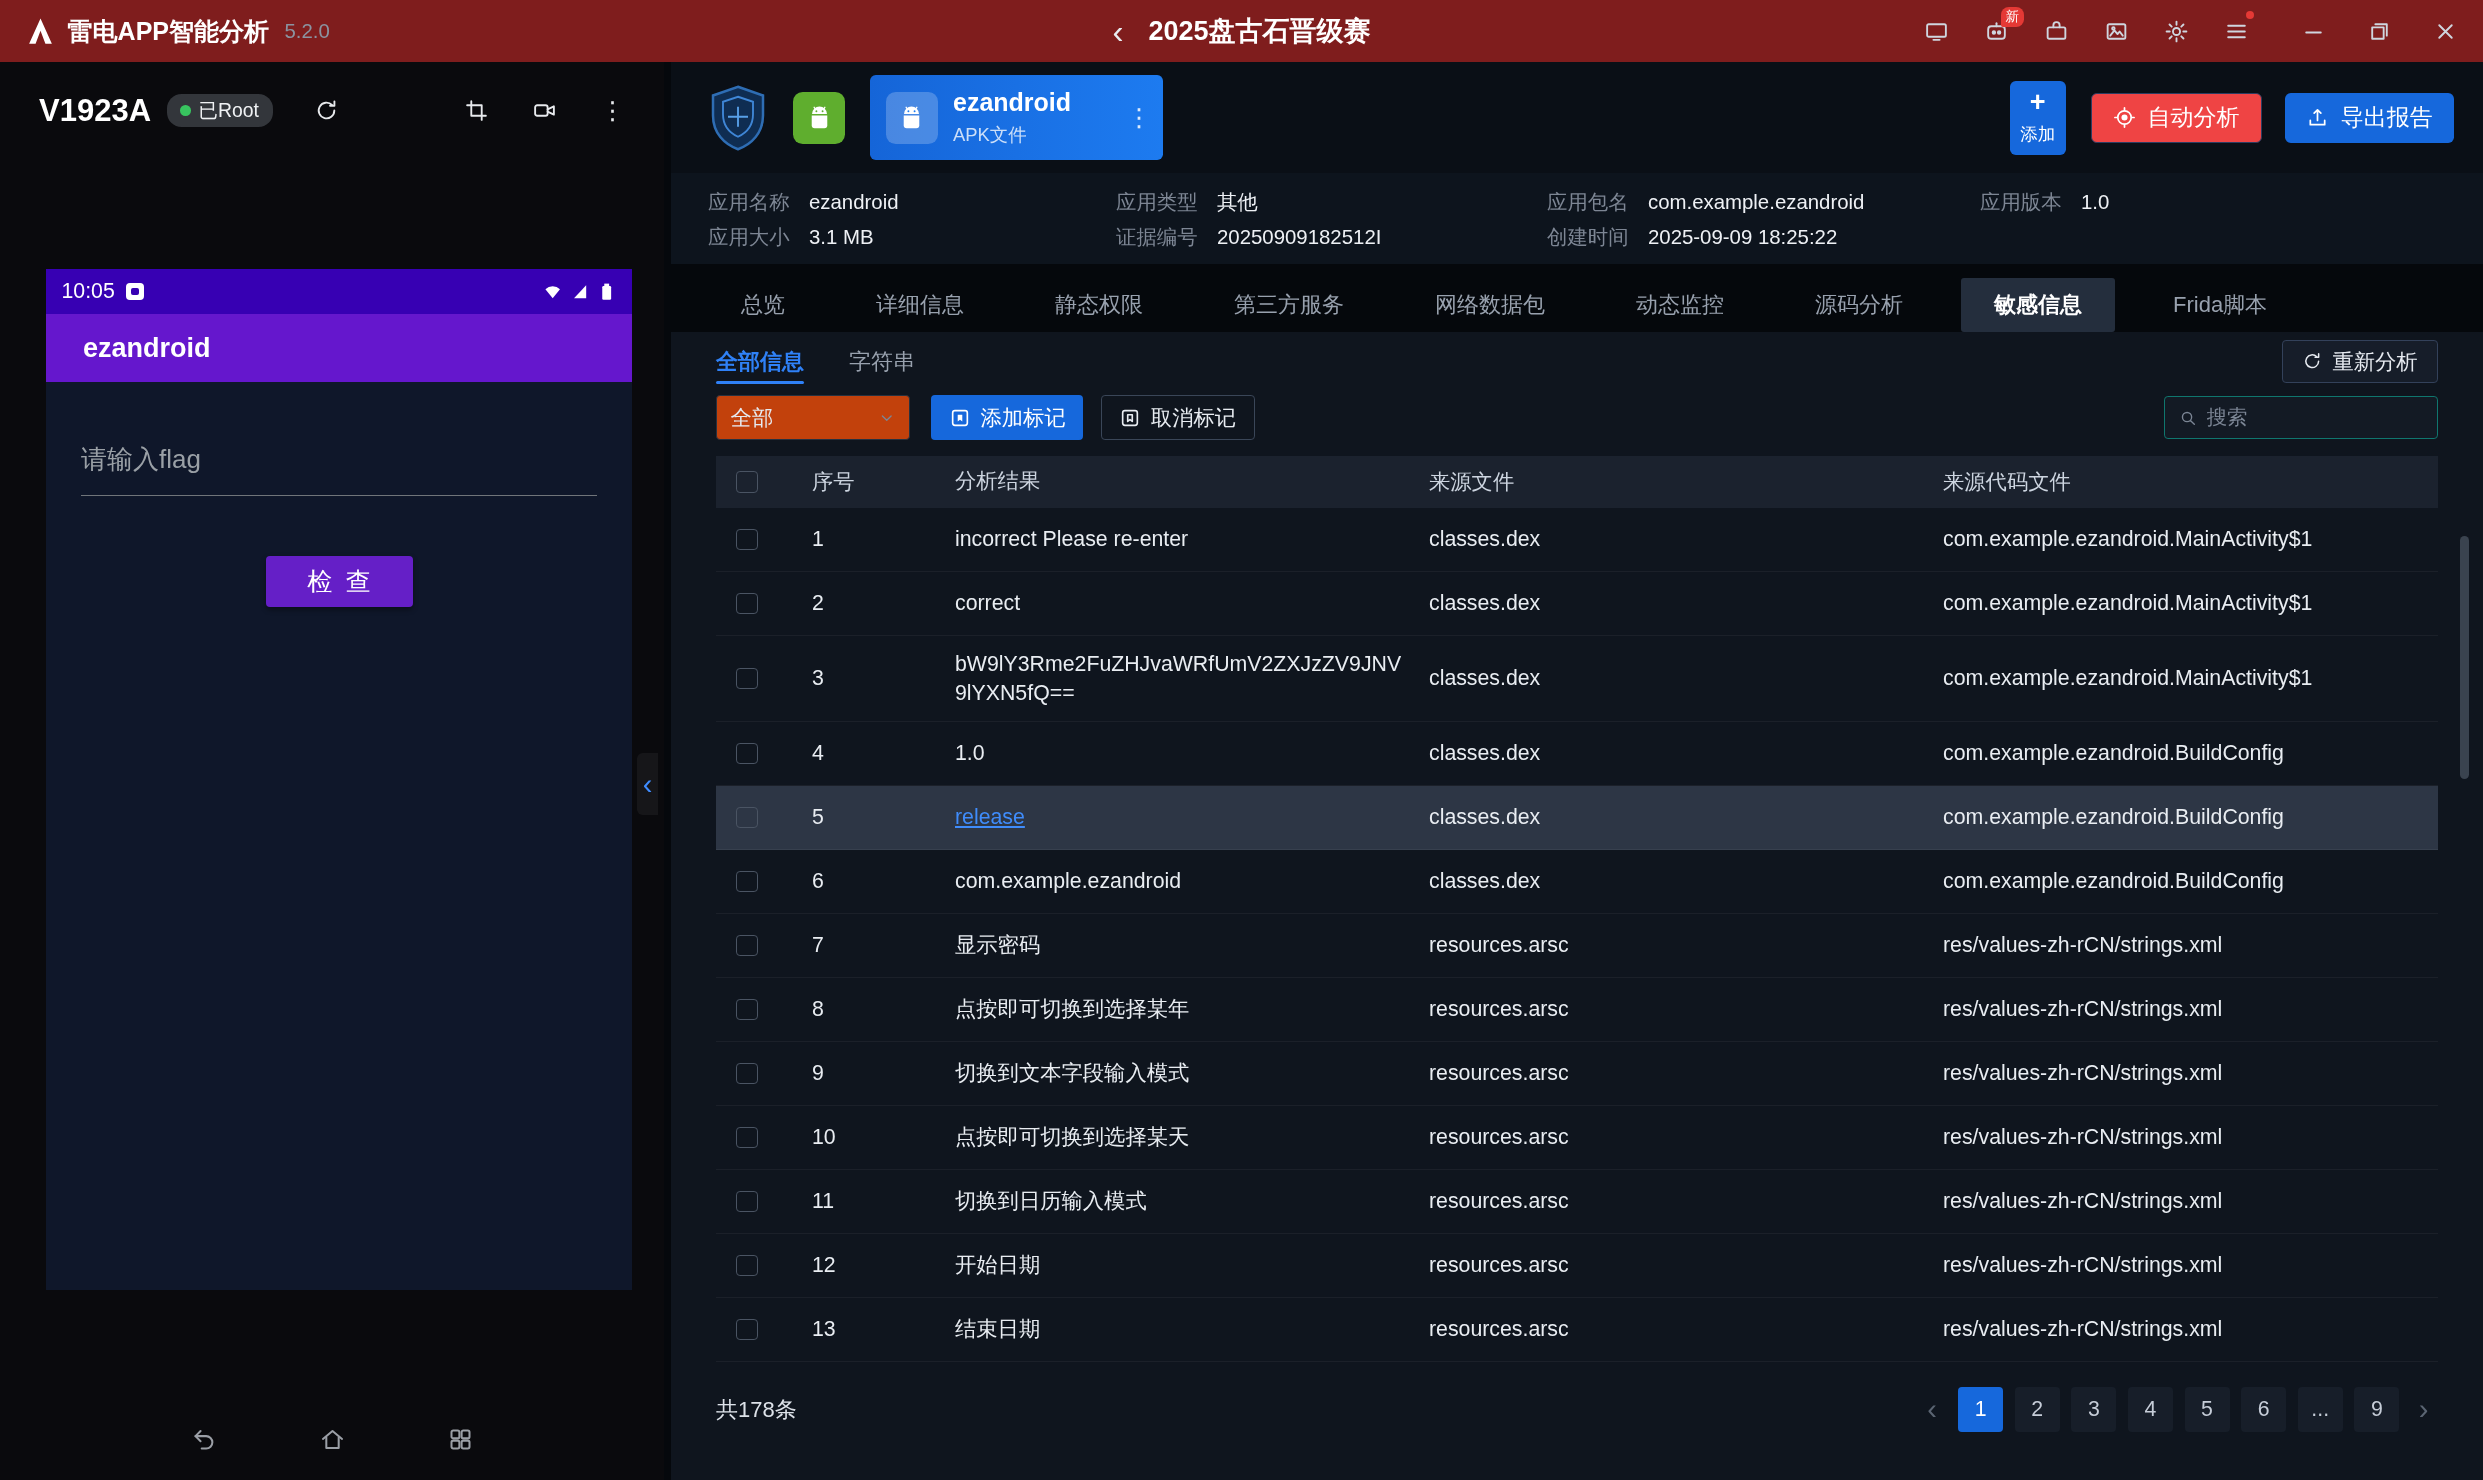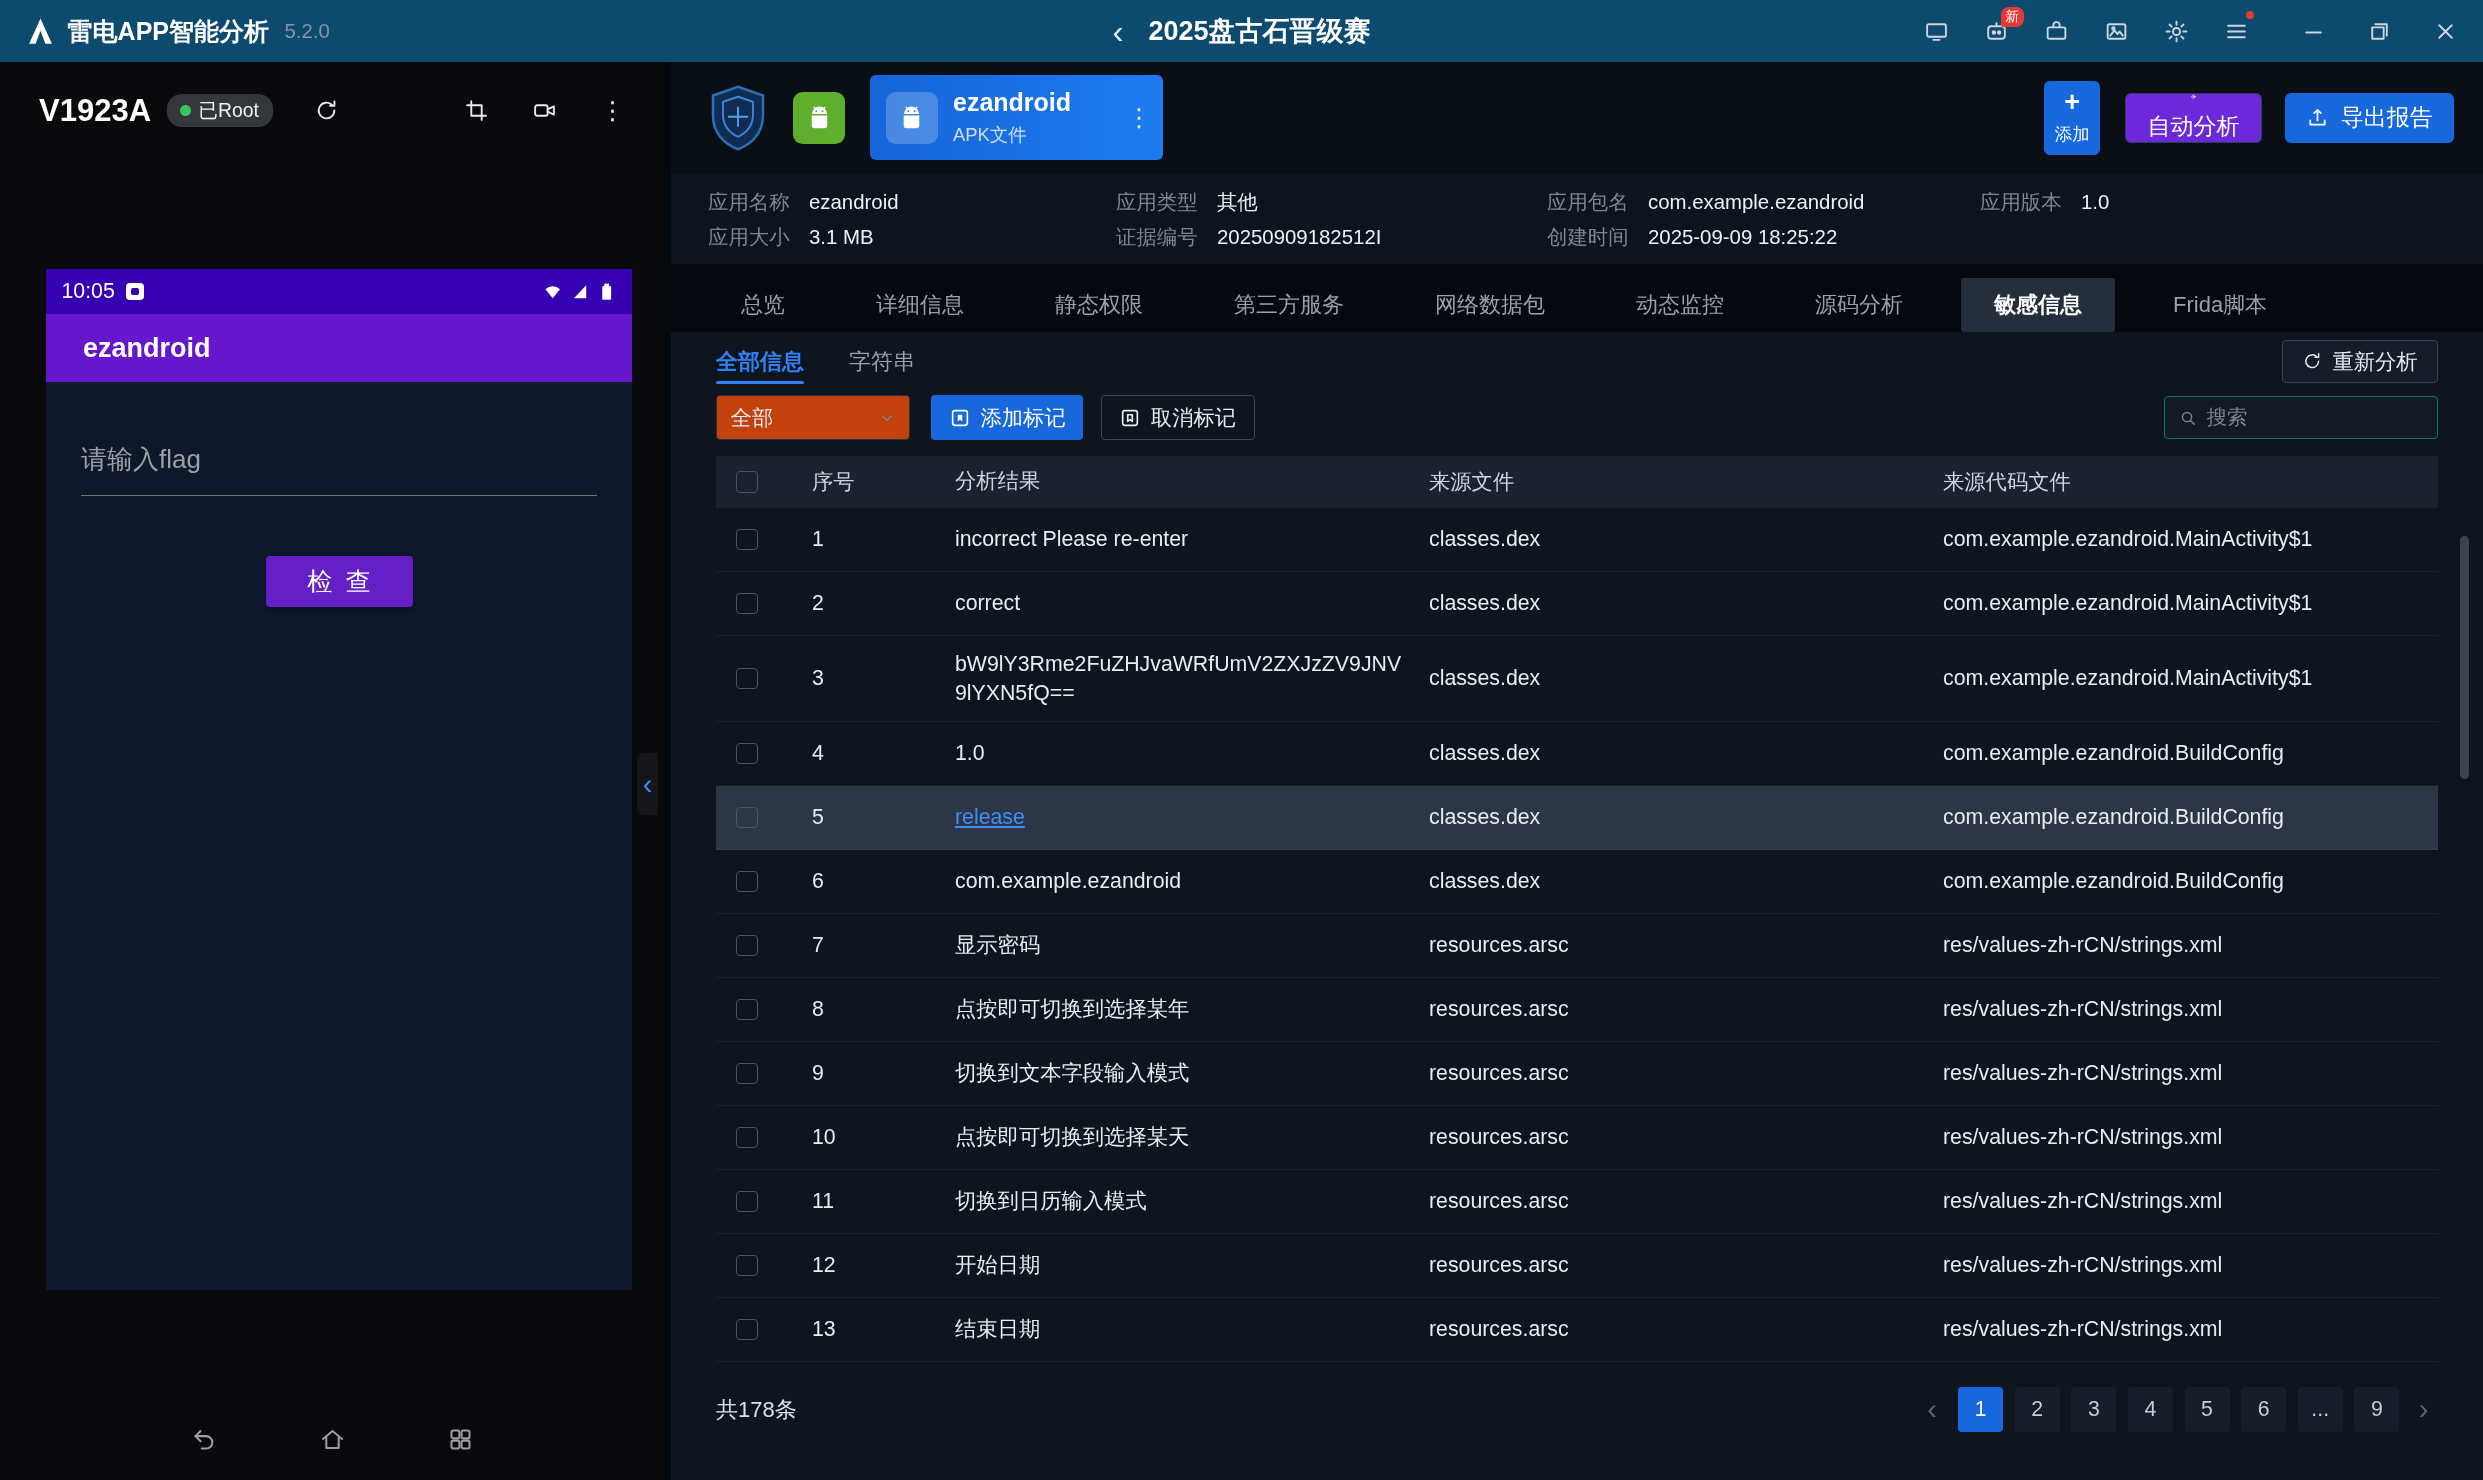--- a/index.html
+++ b/index.html
@@ -6,21 +6,21 @@
   html,body { width:2483px; height:1481px; overflow:hidden; }
   body {
     background:#05080c;
     font-family:"Liberation Sans", sans-serif;
     color:#e8ecf1;
     position:relative;
   }
   .ic { stroke:currentColor; fill:none; stroke-width:1.8; stroke-linecap:round; stroke-linejoin:round; display:block; }
 
   
-  .titlebar { position:absolute; top:0; left:0; right:0; height:62px; background:#0c4a6e; display:flex; align-items:center; padding:0 25px; z-index:10; }
+  .titlebar { position:absolute; top:0; left:0; right:0; height:62px; background:#7f1d1d; display:flex; align-items:center; padding:0 25px; z-index:10; }
   .tb-left { display:flex; align-items:center; }
   .tb-logo { width:31px; height:31px; }
   .tb-name { font-size:25px; font-weight:bold; color:#fff; margin-left:11.6px; }
   .tb-ver { font-size:20.4px; color:#8b93a0; margin-left:15.5px; }
   .tb-center { position:absolute; left:50%; transform:translateX(-50%); display:flex; align-items:center; }
   .tb-back { font-size:33px; color:#e8ecf1; margin-right:25px; line-height:1; cursor:default; }
   .tb-title { font-size:27px; font-weight:bold; color:#fff; }
   .tb-right { margin-left:auto; display:flex; align-items:center; gap:35px; color:#cfd6df; }
   .tb-icon { width:25px; height:25px; position:relative; }
   .tb-icon svg { width:25px; height:25px; }
@@ -67,21 +67,21 @@
   .app-card { margin-left:25px; width:293px; height:85px; border-radius:5.8px; background:linear-gradient(90deg,#1565d8,#1d7bf0); display:flex; align-items:center; padding:0 11.6px 0 15.5px; }
   .card-icon { width:52px; height:52px; border-radius:9.7px; background:rgba(255,255,255,0.22); display:flex; align-items:center; justify-content:center; margin-right:15.5px; }
   .card-icon svg { width:35px; height:35px; }
   .card-name { font-size:25px; font-weight:bold; color:#fff; }
   .card-type { font-size:18.4px; color:rgba(255,255,255,0.78); margin-top:4.9px; }
   .card-kebab { margin-left:auto; color:rgba(255,255,255,0.85); font-size:25px; }
   .hdr-spacer { flex:1; }
   .add-btn { width:56px; height:74px; background:#1668dc; border:none; border-radius:5.8px; color:#fff; display:flex; flex-direction:column; align-items:center; justify-content:center; margin-right:25px; font-family:inherit; }
   .add-btn .plus { font-size:27px; line-height:1; font-weight:bold; }
   .add-btn .lbl { font-size:17.5px; margin-top:5.8px; }
-  .auto-btn { height:50px; padding:0 21.3px; background:#6d28d9; border:1px solid #2d3c61; border-radius:5.8px; color:#fff; font-size:23px; display:flex; align-items:center; gap:11.6px; margin-right:23px; font-family:inherit;flex-direction:column; }
+  .auto-btn { height:50px; padding:0 21.3px; background:#ef4444; border:1px solid #2d3c61; border-radius:5.8px; color:#fff; font-size:23px; display:flex; align-items:center; gap:11.6px; margin-right:23px; font-family:inherit; }
   .auto-btn svg, .export-btn svg { width:23px; height:23px; }
   .export-btn { height:50px; padding:0 21.3px; background:#1668dc; border:none; border-radius:5.8px; color:#fff; font-size:23px; display:flex; align-items:center; gap:11.6px; font-family:inherit; }
 
   .info-bar { height:91px; background:#0d141d; padding:11.6px 37px 0; flex:none; }
   .info-row { display:flex; height:35px; align-items:center; }
   .info-cell { display:flex; align-items:center; }
   .info-cell:nth-child(1){ width:408px; } .info-cell:nth-child(2){ width:431px; } .info-cell:nth-child(3){ width:433px; }
   .info-label { font-size:20.4px; color:#7d8694; margin-right:19.4px; white-space:nowrap; }
   .info-value { font-size:20.4px; color:#eef1f5; white-space:nowrap; }
 

